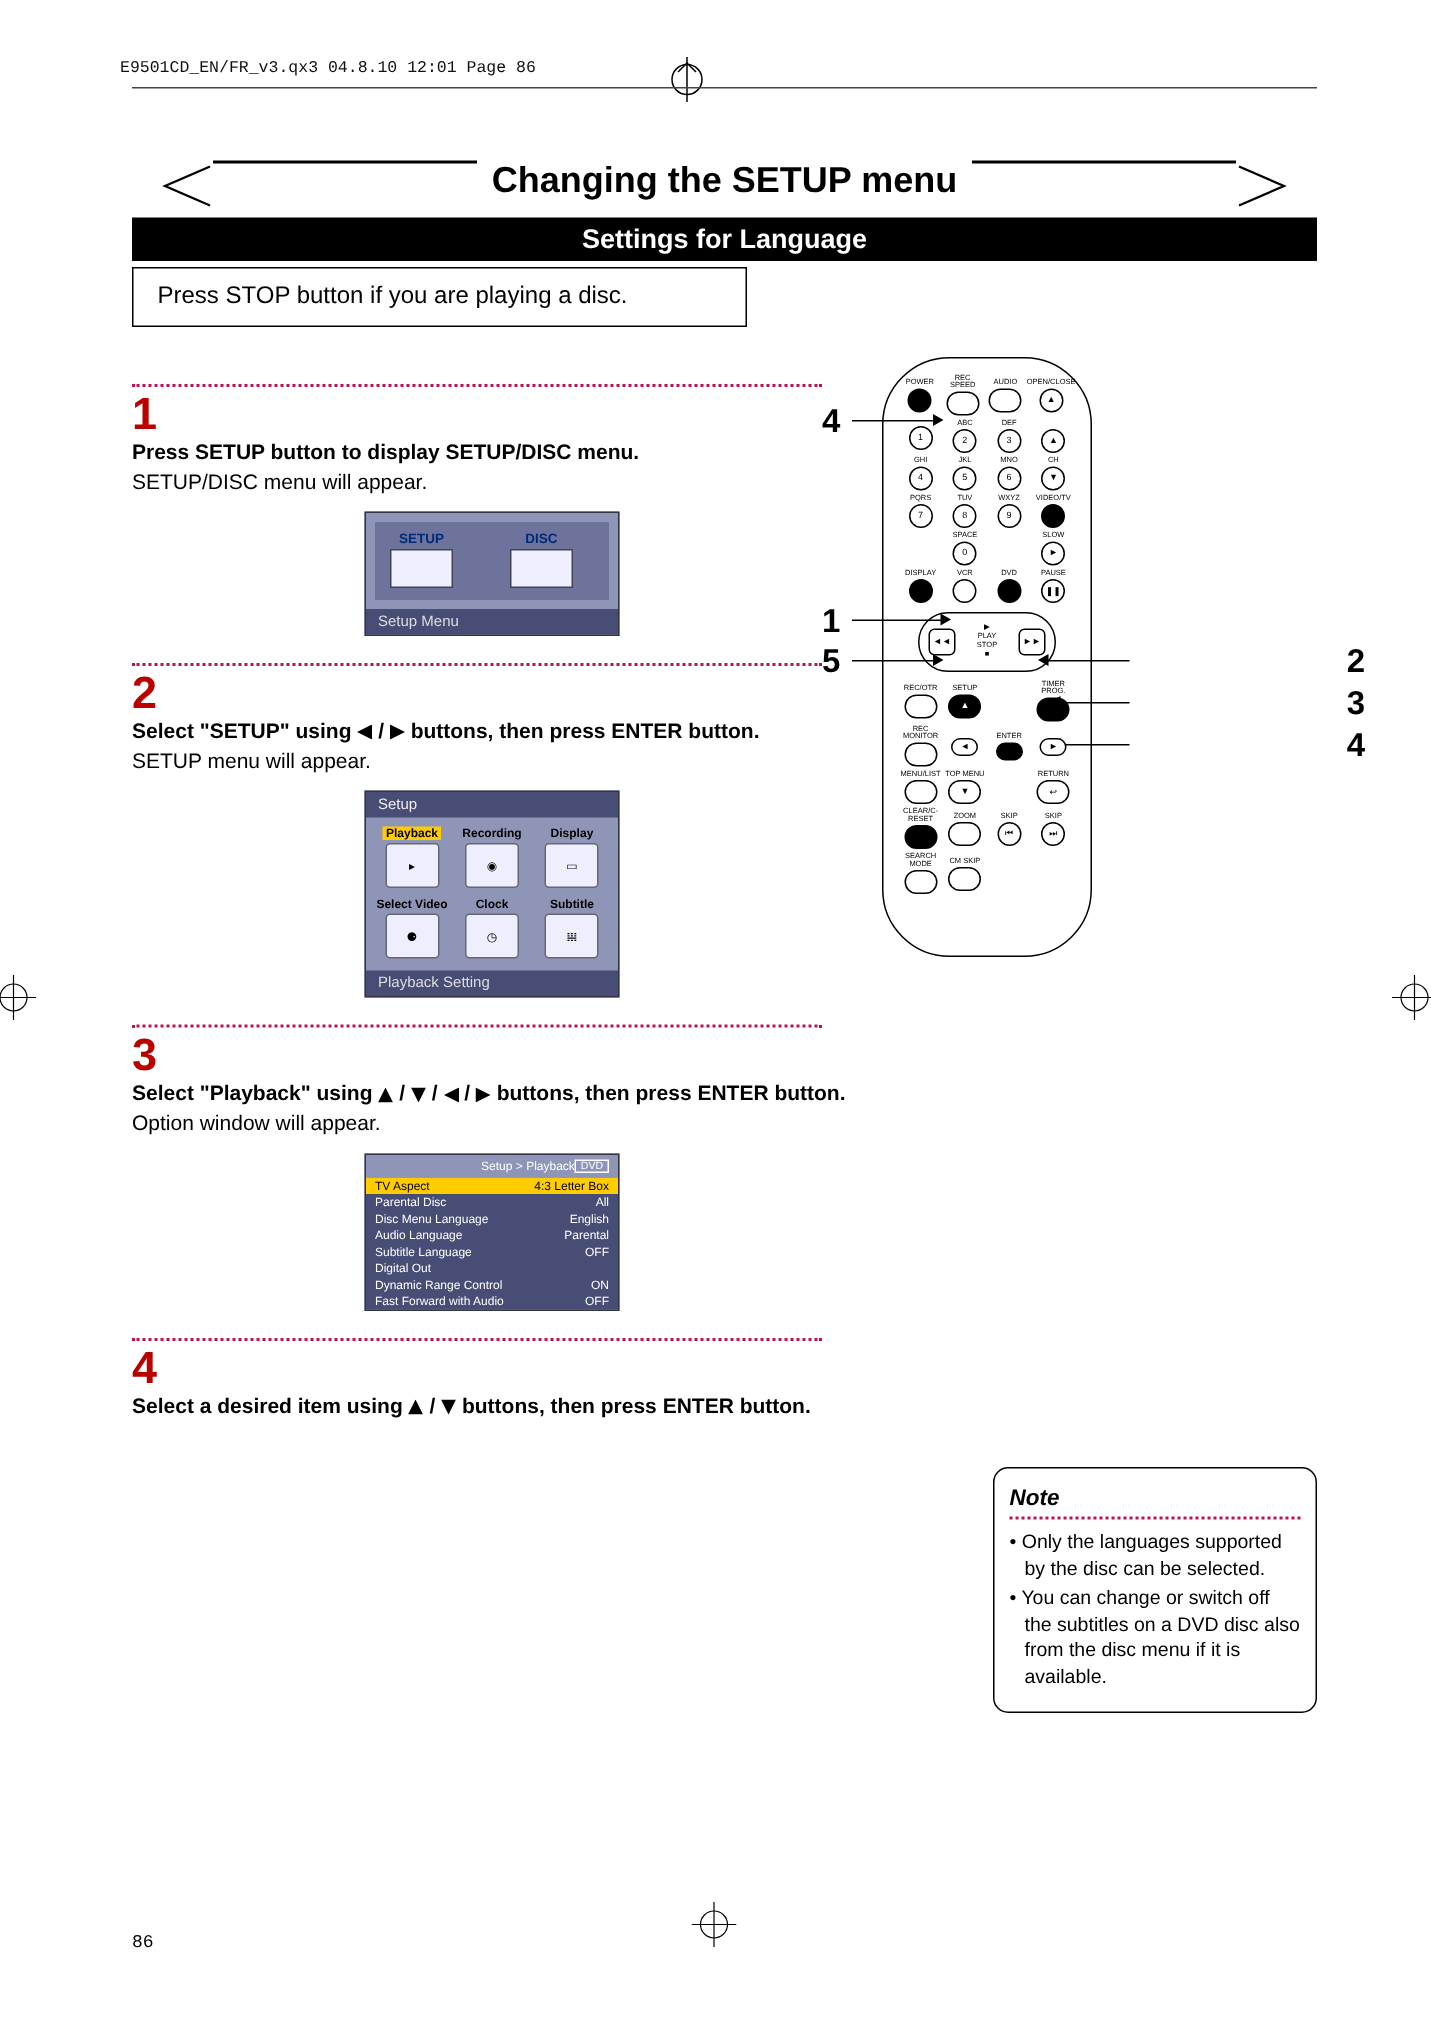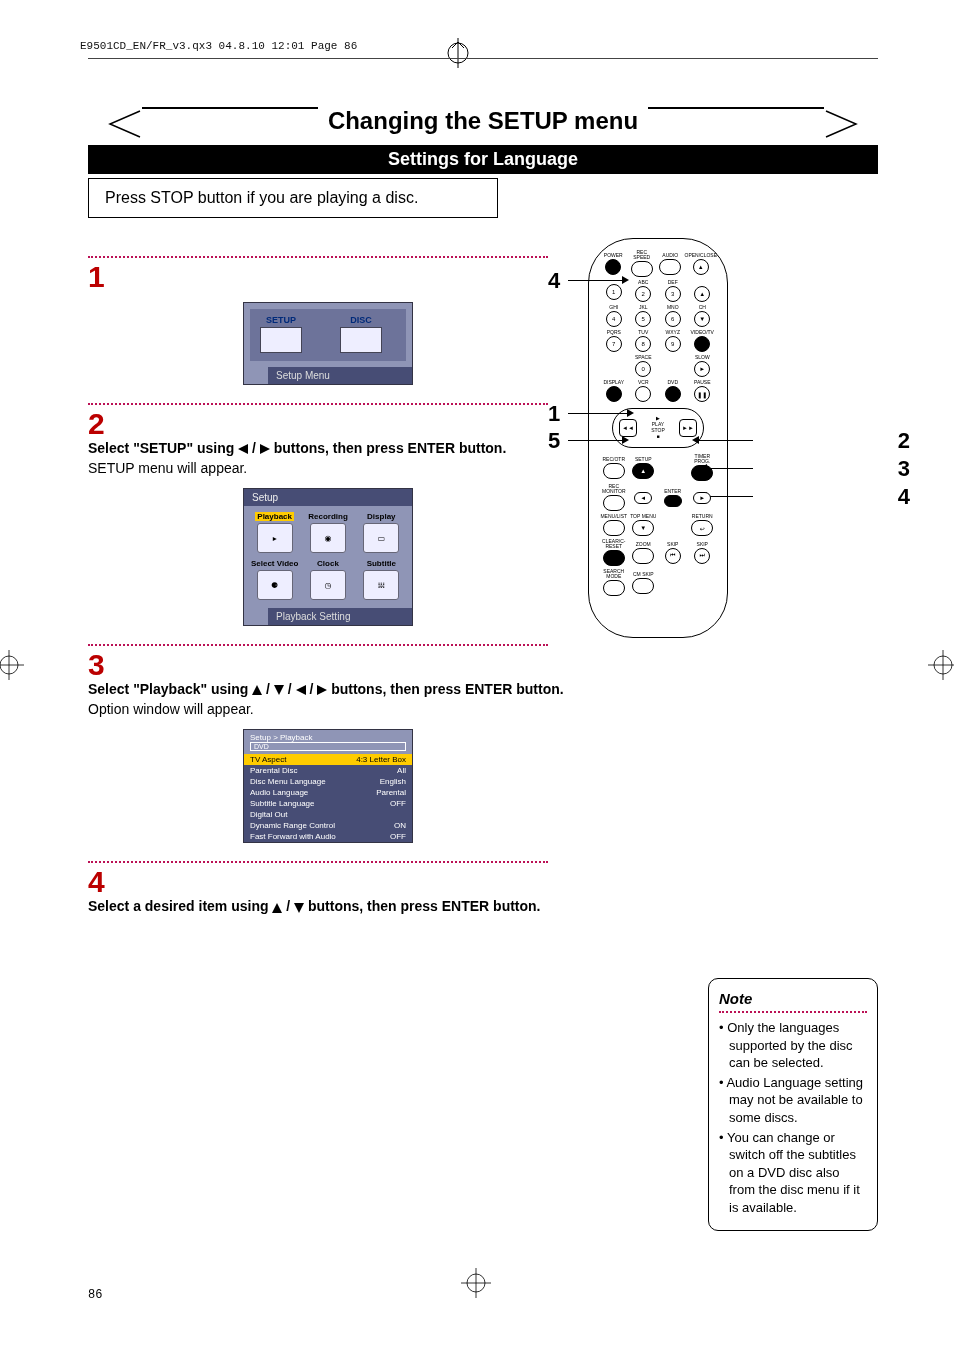--- a/index.html
+++ b/index.html
@@ -32,32 +32,32 @@
   .stepbody { font-size:14px; line-height:1.4; }
   .stepbody .bold { font-weight:bold; }
 
   
   .osd { margin:10px auto; background:#8f95b6; border:1px solid #334; font-size:10px; color:#000; }
   .osd1 { width:170px; }
   .osd1 .inner { background:#6d739a; margin:6px; padding:6px; display:flex; gap:30px; }
   .osd1 .tile { width:50px; text-align:center; }
   .osd1 .tile .t { font-weight:bold; font-size:9px; color:#002a7a; }
   .osd1 .ic { width:42px; height:26px; border:1px solid #445; margin:2px auto; background:#eef; }
-  .osd-foot { background:#474d75; color:#ddd; font-size:10px; padding:3px 8px;margin-left:24px; }
+  .osd-foot { background:#474d75; color:#ddd; font-size:10px; padding:3px 8px; }
 
   .osd2 { width:170px; }
   .osd2 .hdr { background:#474d75; color:#eee; padding:3px 8px; }
   .osd2 .grid { display:grid; grid-template-columns:1fr 1fr 1fr; gap:4px; padding:6px; }
   .osd2 .cell { text-align:center; font-size:8px; }
   .osd2 .cell .b { width:36px;height:30px;background:#eef;border:1px solid #667;margin:2px auto;border-radius:3px; display:flex;align-items:center;justify-content:center;}
   .osd2 .cell.sel .lbl { background:#fc0; padding:0 2px;margin-top:24px; }
   .osd2 .lbl{font-weight:bold;font-size:8px;}
 
   .osd3 { width:170px; font-size:8px; color:#fff; }
-  .osd3 .hdr { display:flex; justify-content:flex-end; padding:3px 6px; color:#fff;flex-direction:column; }
+  .osd3 .hdr { display:flex; justify-content:flex-end; padding:3px 6px; color:#fff; }
   .osd3 .dvd { border:1px solid #fff; padding:0 3px; font-size:7px;}
   .osd3 .row { display:flex; justify-content:space-between; padding:1px 6px; }
   .osd3 .sec { background:#474d75;}
   .osd3 .row.hi { background:#fc0; color:#000; }
 
   
   .remote-wrap { position:relative; margin-left:20px; }
   .remote { width:140px; height:400px; border:1.5px solid #000; border-radius:70px/40px 70px/40px; border-radius:60px 60px 60px 60px; position:relative; padding:8px; font-size:6px; text-align:center; }
   .remote { border-radius:45px 45px 45px 45px; }
   .remote .rrow { display:flex; justify-content:space-between; align-items:center; margin:3px 2px; }
@@ -72,21 +72,21 @@
   .play-pad .pp{border:1px solid #000;border-radius:4px;width:18px;height:18px;display:flex;align-items:center;justify-content:center;}
 
   .callout-l { position:absolute; left:-40px; font-size:22px; font-weight:bold; }
   .callout-r { position:absolute; right:-32px; font-size:22px; font-weight:bold; }
   .leader { position:absolute; background:#000; height:1px; }
   .ptr { position:absolute; width:0;height:0;border-top:4px solid transparent;border-bottom:4px solid transparent; }
   .ptr.l { border-right:7px solid #000; }
   .ptr.r { border-left:7px solid #000; }
 
   
-  .note { position:absolute; right:0; top:740px; width:170px; border:1px solid #000; border-radius:10px; padding:10px 10px 12px; font-size:13px; line-height:1.35;}
+  .note { position:absolute; right:0; top:740px; width:216px; border:1px solid #000; border-radius:10px; padding:10px 10px 12px; font-size:13px; line-height:1.35;}
   .note .nh { font-weight:bold; font-style:italic; font-size:15px; }
   .note .ndot { border-top:2px dotted #b15; margin:2px 0 6px; }
   .note ul { list-style:none; padding-left:0;}
   .note li { text-indent:-10px; padding-left:10px; margin-bottom:2px;}
 
   .pagenum { position:absolute; bottom:16px; left:0; font-size:12px;font-family:Liberation Mono, monospace; }
 
   
   .reg { position:absolute; width:32px; height:32px; }
   .reg.left { top:650px; left:-6px; }
@@ -155,20 +155,24 @@
   <div class="settings-bar">Settings for Language</div>
 
   <div class="stop-box">Press STOP button if you are playing a disc.</div>
 
   <div class="two-col">
 
     <div class="left">
 
       <div class="dotrule"></div>
       <div class="stepnum">1</div>
+      <div class="stepbody">
+        <span class="bold">Press SETUP button to display SETUP/DISC menu.</span><br>
+        <span>SETUP/DISC menu will appear.</span>
+      </div>
       <div class="osd osd1">
         <div class="inner">
           <div class="tile">
               <div class="t">SETUP</div>
               <div class="ic"></div>
             </div>
           <div class="tile">
               <div class="t">DISC</div>
               <div class="ic"></div>
             </div>
@@ -497,21 +501,20 @@
               <div class="col"></div>
           </div>
         </div>
       </div>
 
       <div class="note">
         <div class="nh">Note</div>
         <div class="ndot"></div>
         <ul>
           <li>• <span>Only the languages supported by the disc can be selected.</span></li>
-          <li>• <span>Audio Language setting may not be available to some discs.</span></li>
           <li>• <span>You can change or switch off the subtitles on a DVD disc also from the disc menu if it is available.</span></li>
         </ul>
       </div>
 
     </div>
   </div>
 
   <div class="pagenum">86</div>
 </div>
 

